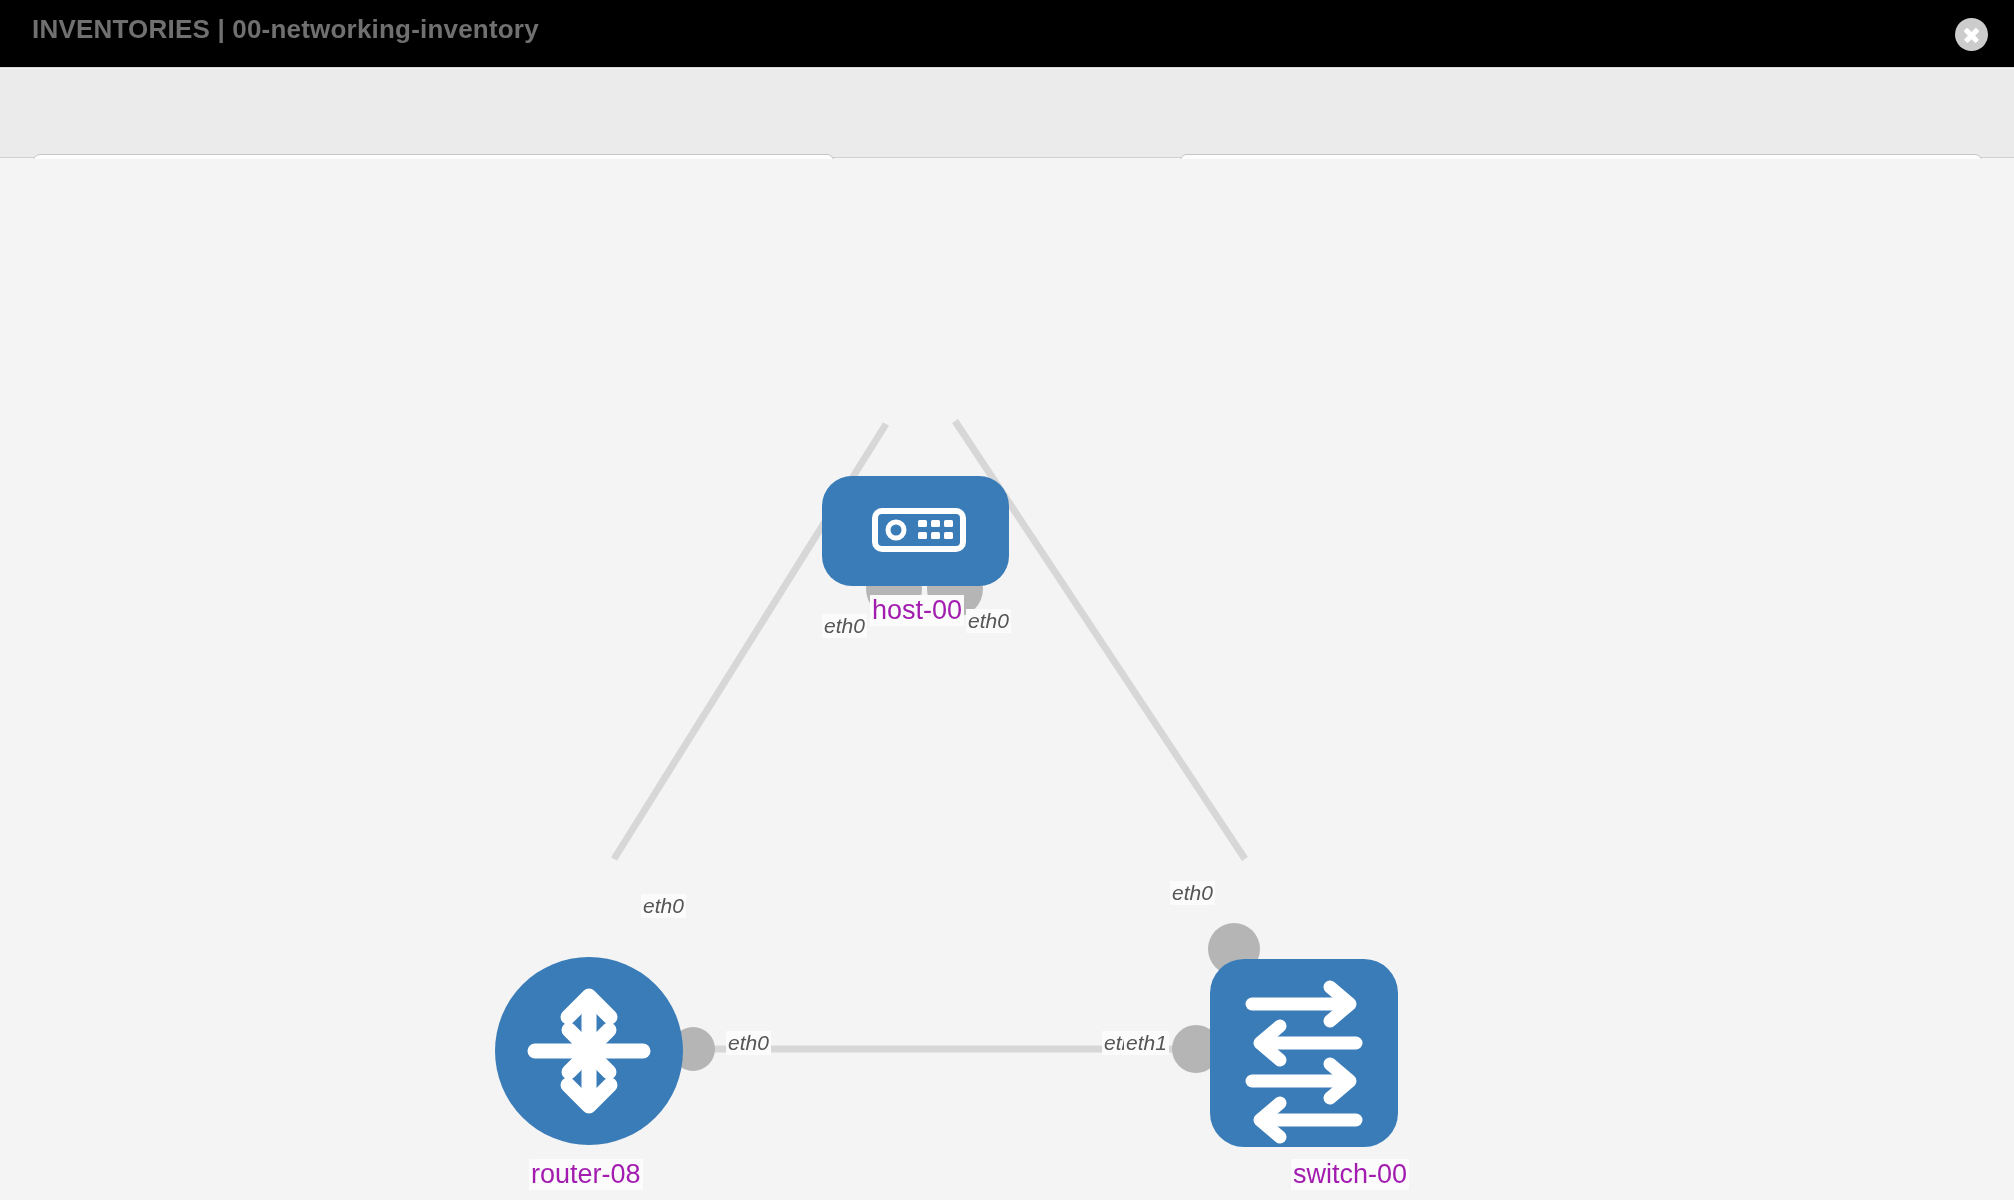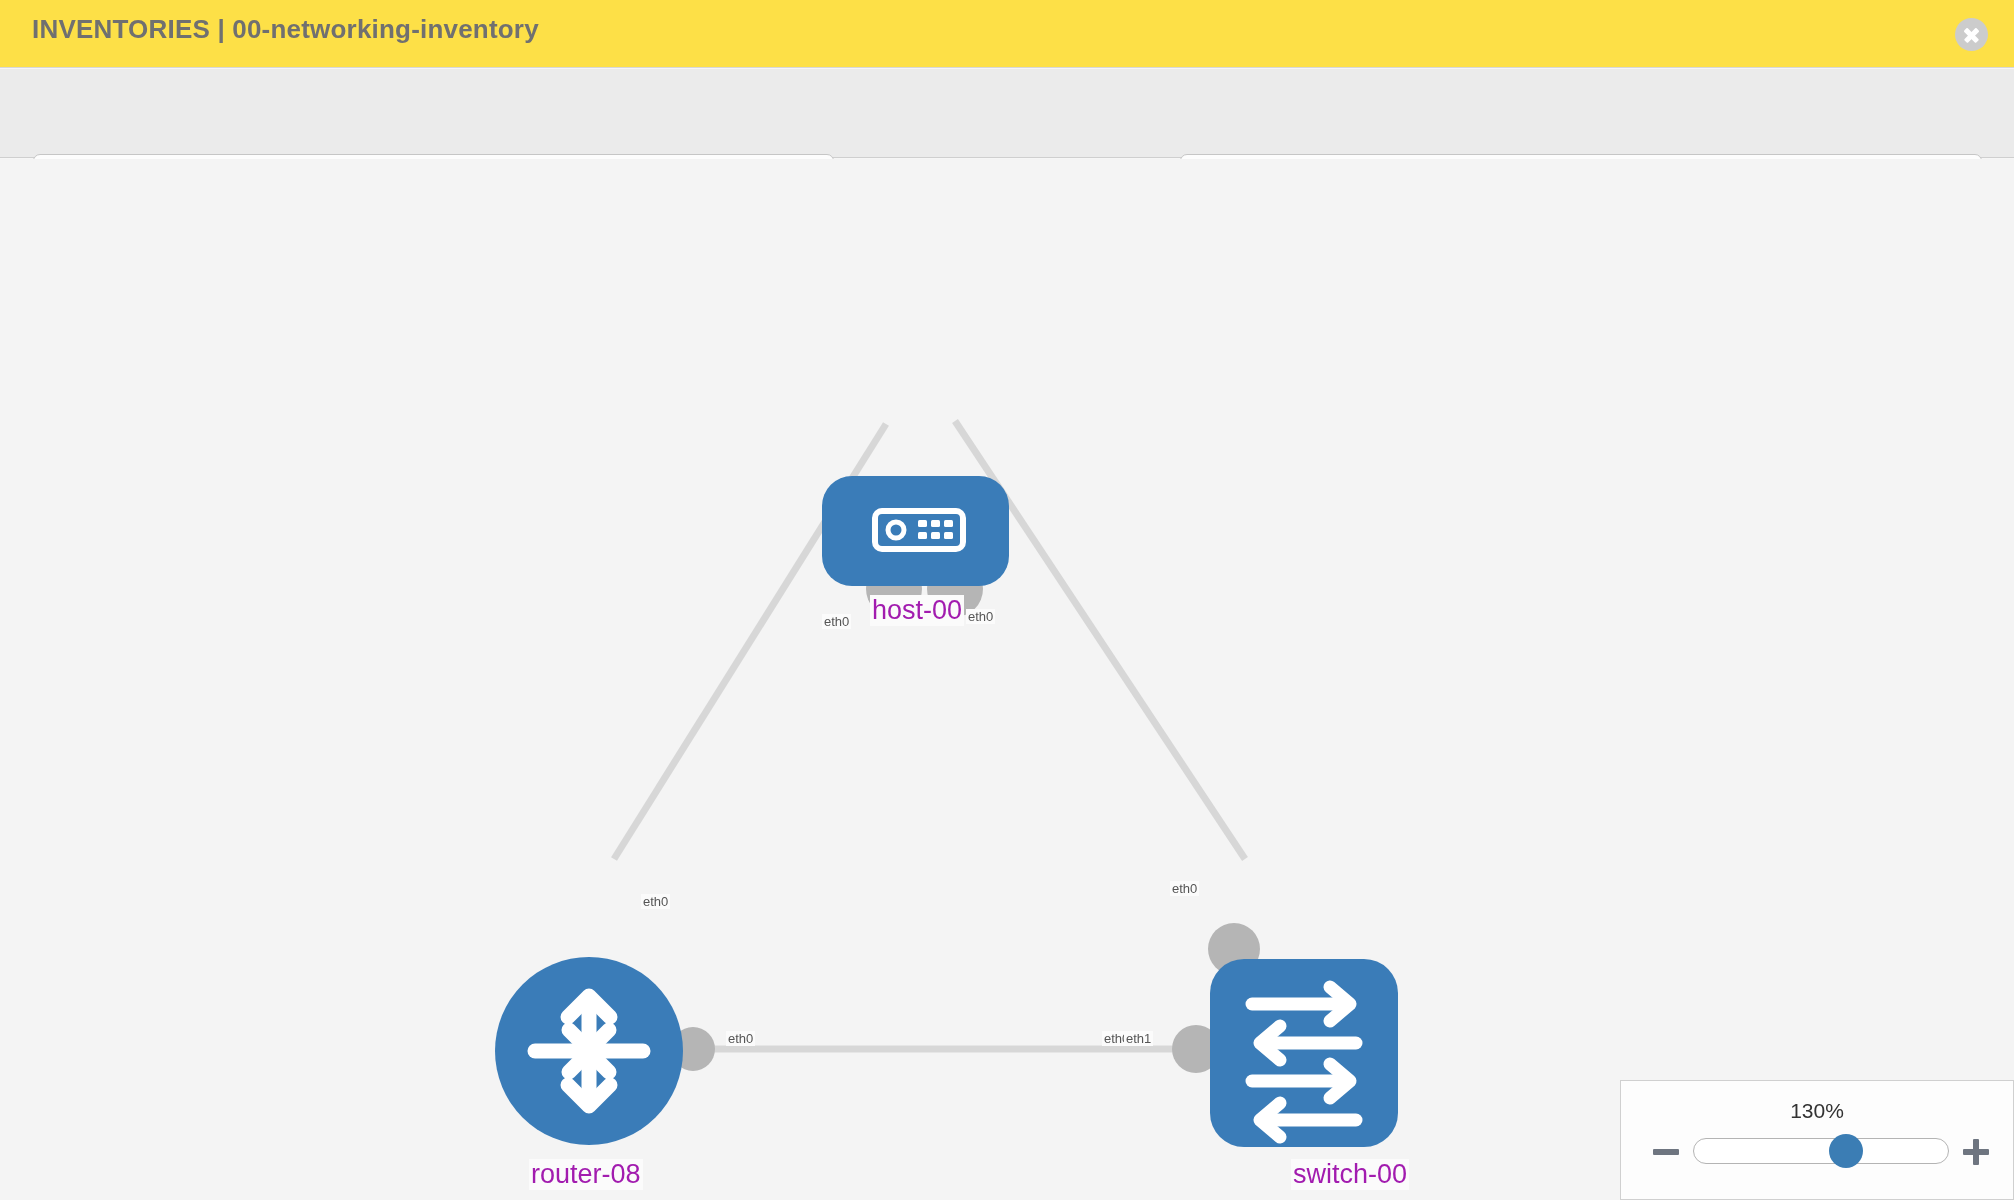--- a/index.html
+++ b/index.html
@@ -8,21 +8,21 @@
     font-family: "Liberation Sans", sans-serif;
     background: #ffffff;
     overflow: hidden;
   }
   #app { position: relative; width: 2014px; height: 1200px; background: #f6f6f6; }
 
   
   .header {
     position: absolute; top: 0; left: 0;
     width: 2014px; height: 68px;
-    background: #fde047;
+    background: #000000;
     border-bottom: 1px solid #d7d7d7;
   }
   .page-title {
     position: absolute; left: 32px; top: 14px;
     font-size: 26px; font-weight: bold;
     color: #707070; letter-spacing: 0.2px;
     white-space: nowrap;
   }
   .close-btn {
     position: absolute; right: 26px; top: 18px;
@@ -86,24 +86,25 @@
   
   .node-label {
     position: absolute;
     font-size: 27px; color: #a21caf;
     background: #fbfbfb;
     white-space: nowrap;
     padding: 0 2px;
   }
   .iface-label {
     position: absolute;
-    font-size: 13px; color: #555555;
+    font-size: 21px; color: #555555;
     background: #fbfbfb;
     white-space: nowrap;
     padding: 0 2px;
+    font-style: italic;
   }
 
   
   .zoom-panel {
     position: absolute; right: 0; bottom: 0;
     width: 394px; height: 120px;
     background: #fdfdfd;
     border: 1px solid #d0d0d0;
   }
   .zoom-value {
@@ -255,23 +256,15 @@
     <span class="iface-label" style="left:641px; top:735px;">eth0</span>
     <span class="iface-label" style="left:1170px; top:722px;">eth0</span>
 
     <span class="iface-label" style="left:726px; top:872px;">eth0</span>
     <span class="iface-label" style="left:1102px; top:872px;">eth0</span>
     <span class="iface-label" style="left:1124px; top:872px;">eth1</span>
 
     <span class="node-label" style="left:529px; top:1000px;">router-08</span>
     <span class="node-label" style="left:1244px; top:1000px;margin-left:47px;">switch-00</span>
 
-    <div class="zoom-panel">
-      <div class="zoom-value">130%</div>
-      <div class="zoom-minus"></div>
-      <div class="zoom-track">
-        <div class="zoom-thumb" style="left: 60%;"></div>
-      </div>
-      <div class="zoom-plus"></div>
-    </div>
 
   </div>
 </div>
 
 </body></html>

